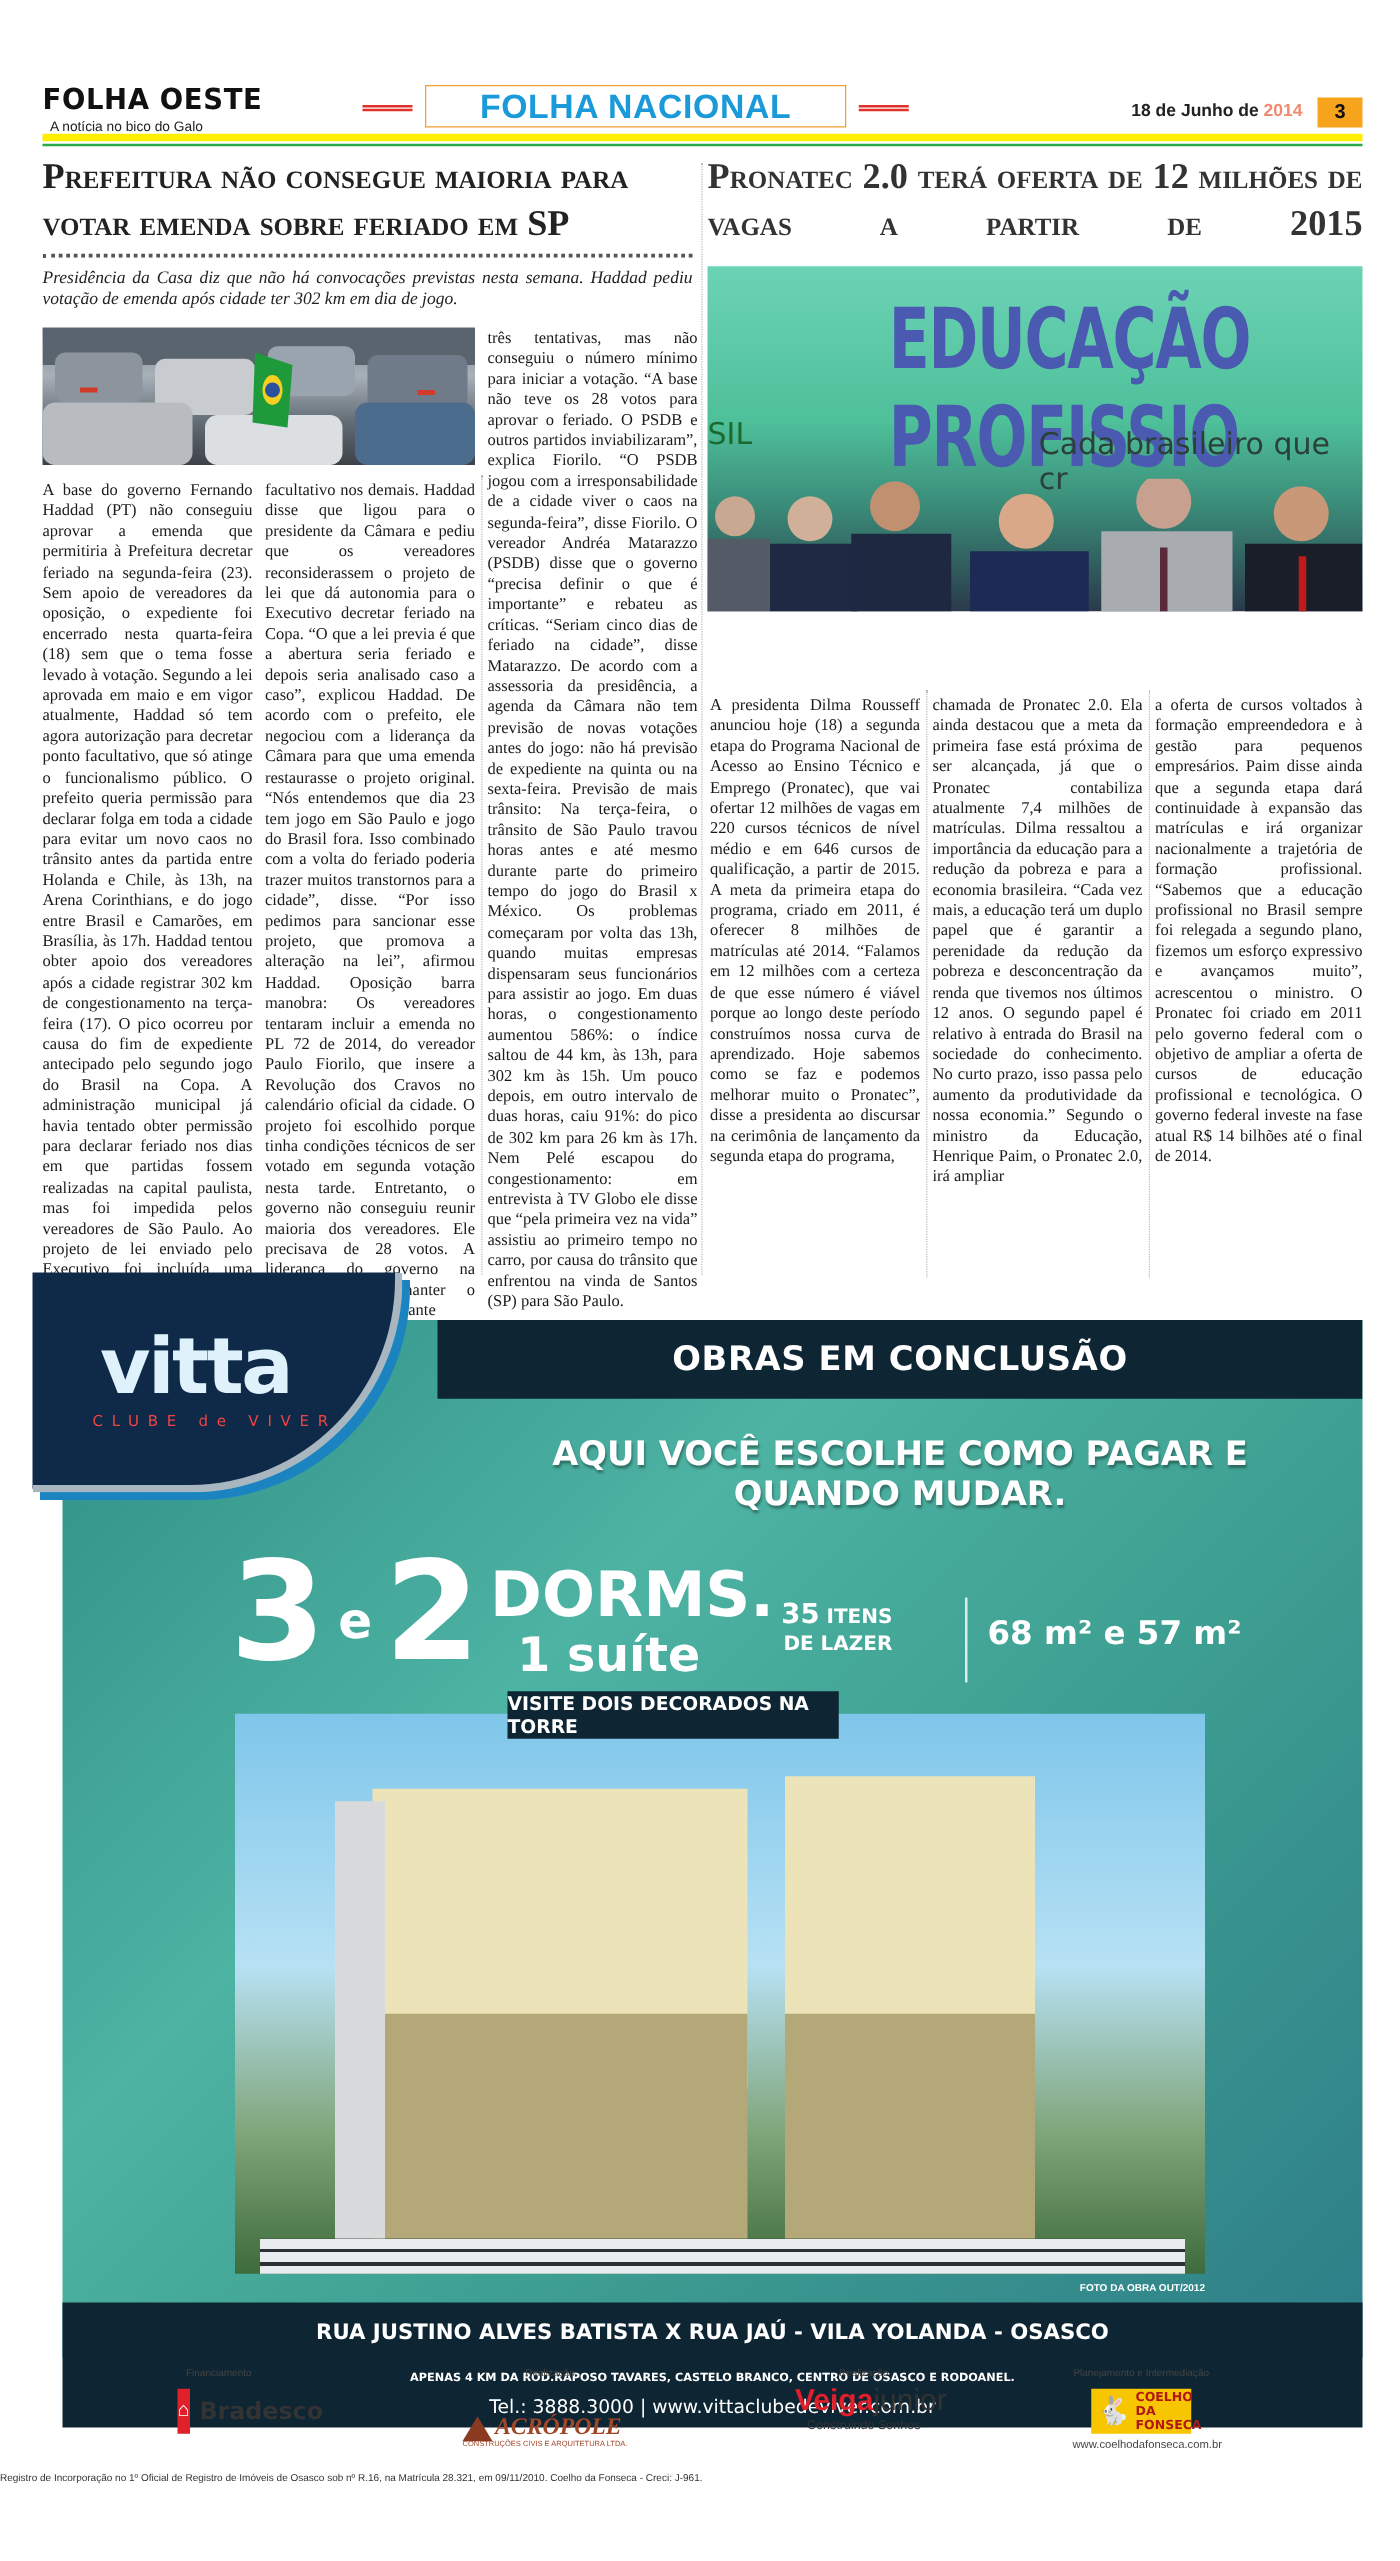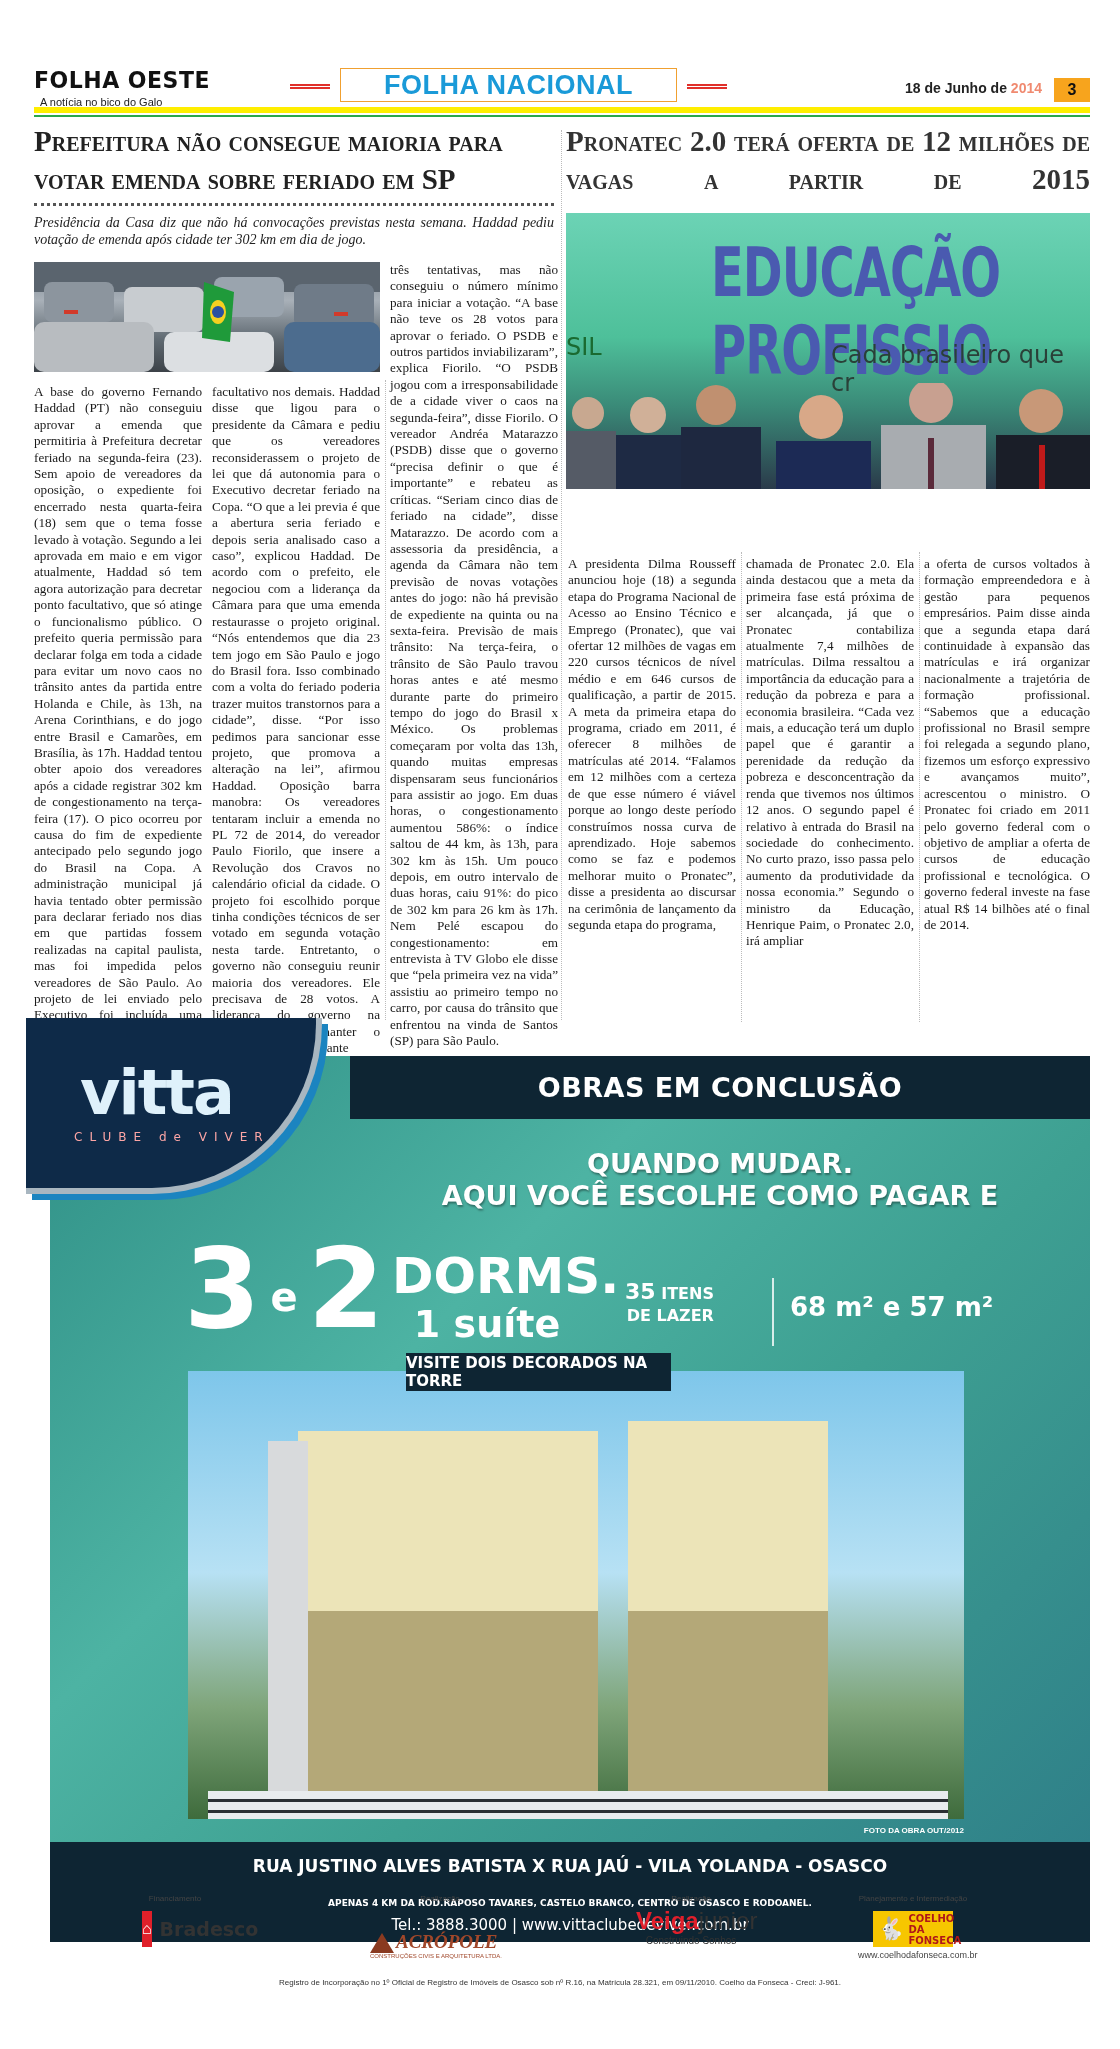--- a/index.html
+++ b/index.html
@@ -31,21 +31,21 @@
   .c6{left:924px;top:556px;width:166px;}
   .vsep{width:1px;border-left:1px dotted #bbb;}
   
   .photo1{left:34px;top:262px;width:346px;height:110px;overflow:hidden;background:linear-gradient(180deg,#7b8590 0%,#a8b0b8 35%,#606a72 70%,#3c4248 100%);}
   .photo2{left:566px;top:213px;width:524px;height:276px;overflow:hidden;background:linear-gradient(180deg,#6cd3b5 0%,#4ec09a 45%,#3a8a78 70%,#2a3a4a 100%);}
   
   .ad{left:50px;top:1056px;width:1040px;height:830px;overflow:hidden;background:linear-gradient(135deg,#2f8f86 0%,#4db3a3 35%,#3ea092 60%,#2e7e88 100%);}
   .ad-topbar{position:absolute;left:300px;top:0;width:740px;height:63px;background:#0e2533;color:#fff;font-family:"DejaVu Sans",sans-serif;font-weight:bold;font-size:27px;display:flex;align-items:center;justify-content:center;letter-spacing:0.5px;}
   .ad-logo{left:26px;top:1018px;width:290px;height:170px;border-radius:0 0 170px 0;background:#0e2a48;border-right:6px solid #a8b6c0;border-bottom:6px solid #a8b6c0;box-shadow:6px 6px 0 #1b84c0;z-index:3;}
   .ad-logo .vitta{position:absolute;left:54px;top:38px;font-family:"DejaVu Sans",sans-serif;font-weight:bold;font-size:62px;color:#dff1fb;letter-spacing:-2px;}
-  .ad-logo .clube{position:absolute;left:48px;top:112px;font-family:"DejaVu Sans",sans-serif;font-size:12px;letter-spacing:7px;color:#fca5a5;}
+  .ad-logo .clube{position:absolute;left:48px;top:112px;font-family:"DejaVu Sans",sans-serif;font-size:12px;letter-spacing:7px;color:#ef4444;}
   .ad-head{position:absolute;left:300px;top:92px;width:740px;text-align:center;font-family:"DejaVu Sans",sans-serif;font-weight:bold;font-size:27px;line-height:32px;color:#fff;text-shadow:1px 2px 2px rgba(0,0,0,0.35);}
   .ad-big{position:absolute;left:134px;top:178px;font-family:"DejaVu Sans",sans-serif;font-weight:bold;font-size:110px;color:#fff;line-height:110px;}
   .ad-big .e{font-size:40px;vertical-align:middle;margin:0 10px;}
   .ad-dorms{position:absolute;left:342px;top:194px;width:190px;text-align:center;font-family:"DejaVu Sans",sans-serif;font-weight:bold;color:#fff;}
   .ad-dorms .d1{font-size:50px;line-height:52px;}
   .ad-dorms .d2{font-size:38px;line-height:44px;}
   .ad-itens{position:absolute;left:575px;top:225px;font-family:"DejaVu Sans",sans-serif;font-weight:bold;color:#fff;text-align:right;line-height:22px;}
   .ad-itens .n{font-size:22px;}
   .ad-itens .t{font-size:16px;}
   .ad-vline{position:absolute;left:722px;top:222px;width:2px;height:68px;background:rgba(255,255,255,0.8);}
@@ -67,21 +67,21 @@
   .bradesco .txt{font-family:"DejaVu Sans",sans-serif;font-weight:bold;font-size:19px;color:#333;}
   .acropole .txt{font-family:"Liberation Serif",serif;font-style:italic;font-weight:bold;font-size:19px;color:#a0472a;}
   .acropole .tri{width:0;height:0;border-left:12px solid transparent;border-right:12px solid transparent;border-bottom:20px solid #8a3a20;display:inline-block;vertical-align:bottom;margin-right:2px;}
   .acropole .small{font-family:"Liberation Sans",sans-serif;font-size:6px;color:#a0472a;}
   .veiga .v{font-family:"Liberation Sans",sans-serif;font-weight:bold;font-size:24px;color:#e01f2b;}
   .veiga .j{font-family:"Liberation Sans",sans-serif;font-size:24px;color:#333;}
   .veiga .s{font-family:"Liberation Sans",sans-serif;font-size:10px;color:#333;text-align:center;}
   .coelho{width:80px;height:36px;background:#f7c600;display:flex;align-items:center;gap:4px;padding:0 4px;box-sizing:border-box;}
   .coelho .rab{color:#d12020;font-size:22px;}
   .coelho .t{font-family:"DejaVu Sans",sans-serif;font-weight:bold;font-size:10px;color:#b01818;line-height:11px;}
-  .legal{left:0;width:1120px;top:1978px;text-align:center;font-family:"Liberation Sans",sans-serif;font-size:8px;color:#333;}
+  .legal{left:0;width:1120px;top:1978px;font-family:"Liberation Sans",sans-serif;font-size:8px;color:#333;}
 </style>
 </head>
 <body>
 
 <div class="abs brand">FOLHA OESTE</div>
 <div class="abs tagline">A notícia no bico do Galo</div>
 <div class="abs redline" style="left:290px;top:84px;"></div>
 <div class="abs section-box">FOLHA NACIONAL</div>
 <div class="abs redline" style="left:687px;top:84px;"></div>
 <div class="abs dateline"><span>18 de Junho de </span><span class="yr">2014</span></div>
@@ -139,22 +139,22 @@
 </div>
 <div class="abs col c4">A presidenta Dilma Rousseff anunciou hoje (18) a segunda etapa do Programa Nacional de Acesso ao Ensino Técnico e Emprego (Pronatec), que vai ofertar 12 milhões de vagas em 220 cursos técnicos de nível médio e em 646 cursos de qualificação, a partir de 2015. A meta da primeira etapa do programa, criado em 2011, é oferecer 8 milhões de matrículas até 2014. “Falamos em 12 milhões com a certeza de que esse número é viável porque ao longo deste período construímos nossa curva de aprendizado. Hoje sabemos como se faz e podemos melhorar muito o Pronatec”, disse a presidenta ao discursar na cerimônia de lançamento da segunda etapa do programa,</div>
 <div class="abs col c5">chamada de Pronatec 2.0. Ela ainda destacou que a meta da primeira fase está próxima de ser alcançada, já que o Pronatec contabiliza atualmente 7,4 milhões de matrículas. Dilma ressaltou a importância da educação para a redução da pobreza e para a economia brasileira. “Cada vez mais, a educação terá um duplo papel que é garantir a perenidade da redução da pobreza e desconcentração da renda que tivemos nos últimos 12 anos. O segundo papel é relativo à entrada do Brasil na sociedade do conhecimento. No curto prazo, isso passa pelo aumento da produtividade da nossa economia.” Segundo o ministro da Educação, Henrique Paim, o Pronatec 2.0, irá ampliar</div>
 <div class="abs col c6">a oferta de cursos voltados à formação empreendedora e à gestão para pequenos empresários. Paim disse ainda que a segunda etapa dará continuidade à expansão das matrículas e irá organizar nacionalmente a trajetória de formação profissional. “Sabemos que a educação profissional no Brasil sempre foi relegada a segundo plano, fizemos um esforço expressivo e avançamos muito”, acrescentou o ministro. O Pronatec foi criado em 2011 pelo governo federal com o objetivo de ampliar a oferta de cursos de educação profissional e tecnológica. O governo federal investe na fase atual R$ 14 bilhões até o final de 2014.</div>
 <div class="abs vsep" style="left:741px;top:552px;height:470px;"></div>
 <div class="abs vsep" style="left:919px;top:552px;height:470px;"></div>
 
 <div class="abs ad">
   <div class="ad-topbar">OBRAS EM CONCLUSÃO</div>
   <div class="ad-head">
+    <div>AQUI VOCÊ ESCOLHE COMO PAGAR E</div>
     <div>QUANDO MUDAR.</div>
-    <div>AQUI VOCÊ ESCOLHE COMO PAGAR E</div>
   </div>
   <div class="ad-big"><span>3</span><span class="e">e</span><span>2</span></div>
   <div class="ad-dorms">
     <div class="d1">DORMS.</div>
     <div class="d2">1 suíte</div>
   </div>
   <div class="ad-itens">
     <div><span class="n">35</span> <span class="t">ITENS</span></div>
     <div class="t">DE LAZER</div>
   </div>

